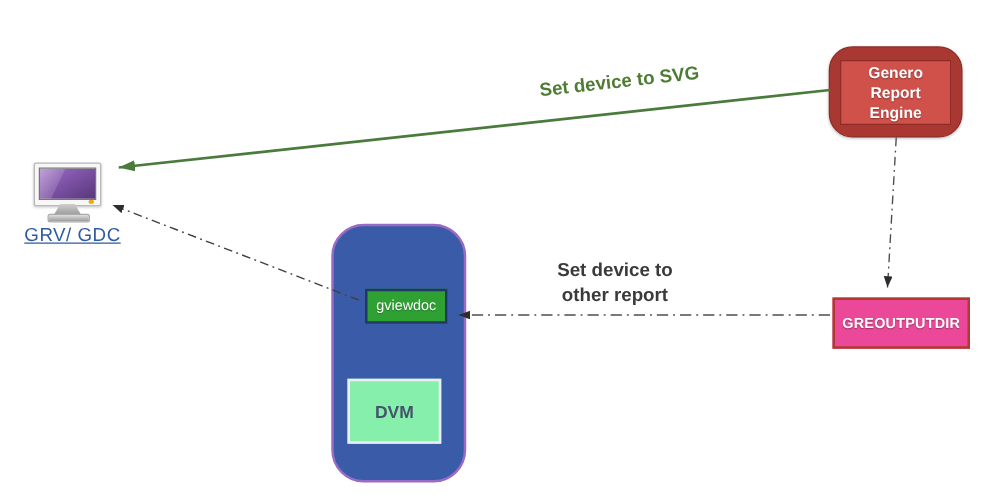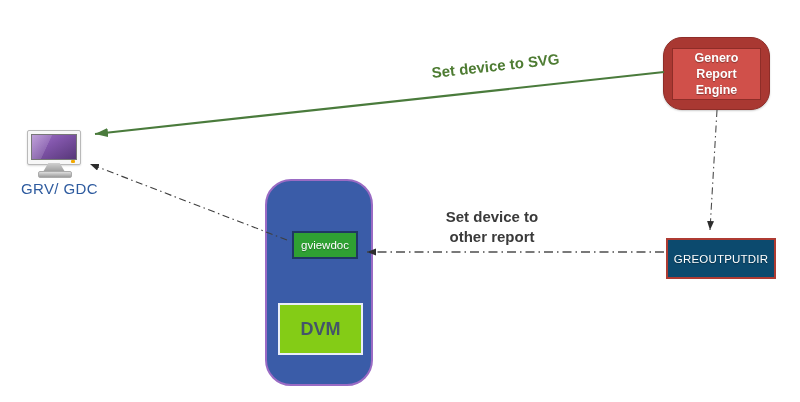--- a/index.html
+++ b/index.html
@@ -17,50 +17,50 @@
     background:linear-gradient(150deg,#a073c6 0%,#8256ab 40%,#573779 100%);
     border:1px solid #777777;}
   .mon-screen::after{content:"";position:absolute;inset:0;
     background:linear-gradient(115deg,rgba(255,255,255,.32) 0%,rgba(255,255,255,.14) 36%,rgba(255,255,255,0) 37%);}
   .mon-led{position:absolute;right:5px;bottom:1px;width:4px;height:3px;background:#f2a900;border-radius:1px;}
   .mon-neck{position:absolute;left:16px;top:33px;width:22px;height:9px;
     background:linear-gradient(#d0d0d0,#9a9a9a);
     clip-path:polygon(24% 0,76% 0,100% 100%,0 100%);}
   .mon-base{position:absolute;left:11px;top:41px;width:32px;height:5px;border-radius:2px;
     background:linear-gradient(#dedede,#9c9c9c);border:1px solid #ababab;}
-  .client-label{position:absolute;left:18px;top:180px;width:80px;text-align:right;
-    font-size:15px;letter-spacing:.4px;color:#2e5b9f;z-index:2;}
+  .client-label{position:absolute;left:18px;top:180px;width:80px;text-align:center;
+    font-size:15px;letter-spacing:.4px;color:#2e5b9f;z-index:2;text-decoration:underline;}
 
   
   .engine-box{position:absolute;left:663px;top:37px;width:105px;height:71px;border-radius:19px;
     background:#a93832;border:1px solid #8e2d28;box-shadow:0 1px 2px rgba(0,0,0,.2);z-index:2;}
   .engine-inner{position:absolute;left:8px;top:10px;right:8px;bottom:9px;
     background:#d0504a;border:1px solid #8e2d28;
     display:flex;align-items:center;justify-content:center;text-align:center;
     color:#ffffff;font-size:12.5px;font-weight:600;line-height:1.3;
     text-shadow:0 1px 1px rgba(0,0,0,.35);padding:0 14px;}
 
   
   .outputdir-box{position:absolute;left:666px;top:238px;width:110px;height:41px;
-    background:#0c4a6e;border:2px solid #ae3b32;box-sizing:border-box;
+    background:#ec4899;border:2px solid #ae3b32;box-sizing:border-box;
     display:flex;align-items:center;justify-content:center;
-    color:#ffffff;font-size:11.5px;font-weight:400;letter-spacing:.2px;
+    color:#ffffff;font-size:11.5px;font-weight:700;letter-spacing:.2px;
     text-shadow:0 1px 1px rgba(0,0,0,.35);z-index:2;}
 
   
   .container-box{position:absolute;left:265px;top:179px;width:108px;height:207px;
     background:#3a5ca8;border:2px solid #9a6bc4;border-radius:26px;box-sizing:border-box;z-index:2;}
   .gviewdoc-box{position:absolute;left:292px;top:231px;width:66px;height:28px;
     background:#2fa133;border:2px solid #1f3864;box-sizing:border-box;
     display:flex;align-items:center;justify-content:center;
     color:#ffffff;font-size:11.5px;text-shadow:0 1px 1px rgba(0,0,0,.3);z-index:3;}
-  .dvm-box{position:absolute;left:278px;top:303px;width:85px;height:52px;
-    background:#84cc16;border:2px solid #e9eef8;box-sizing:border-box;
+  .dvm-box{position:absolute;left:278px;top:303px;width:75px;height:52px;
+    background:#86efac;border:2px solid #e9eef8;box-sizing:border-box;
     display:flex;align-items:center;justify-content:center;
-    color:#44546a;font-size:18px;font-weight:700;z-index:3;}
+    color:#44546a;font-size:14px;font-weight:700;z-index:3;}
 
   
   .label-svg-arrow{position:absolute;left:398px;top:57px;width:195px;text-align:center;
     font-size:15px;font-weight:600;color:#4e7c33;transform:rotate(-6.3deg);z-index:4;}
   .label-other-arrow{position:absolute;left:433px;top:207px;width:118px;text-align:center;
     font-size:15px;font-weight:600;color:#3a3a3a;line-height:1.35;z-index:4;}
 </style>
 </head>
 <body>
 

